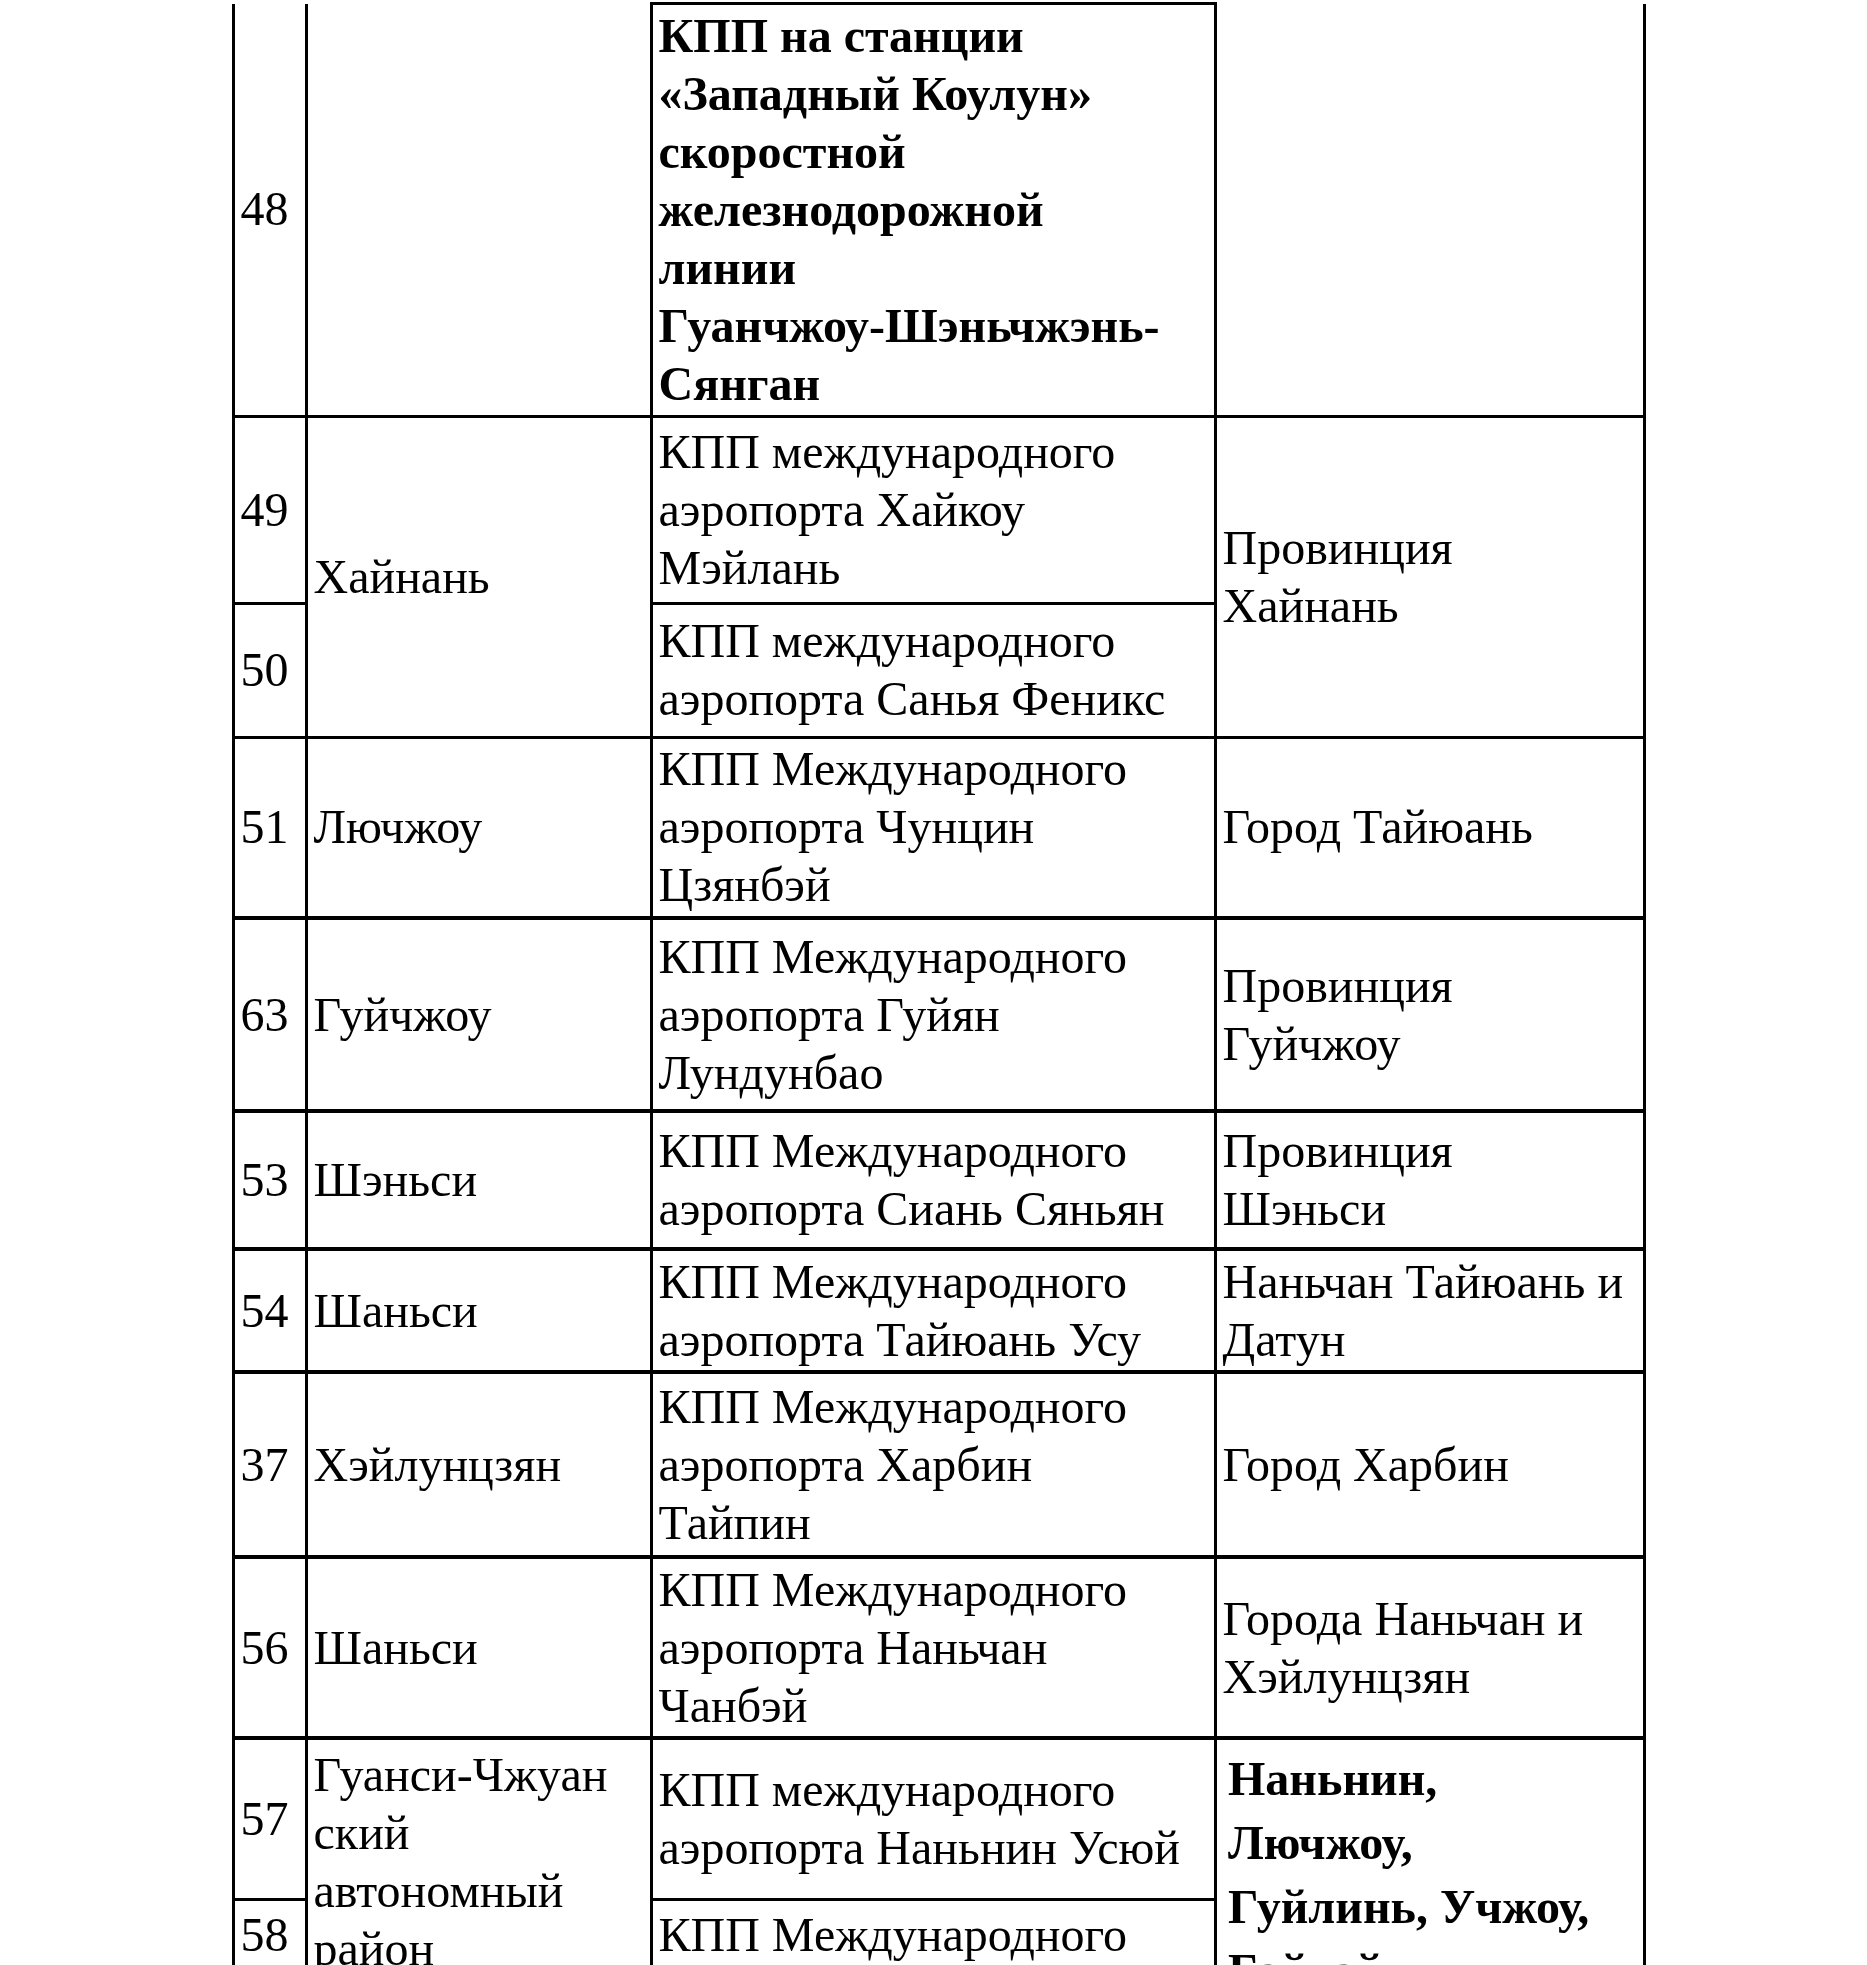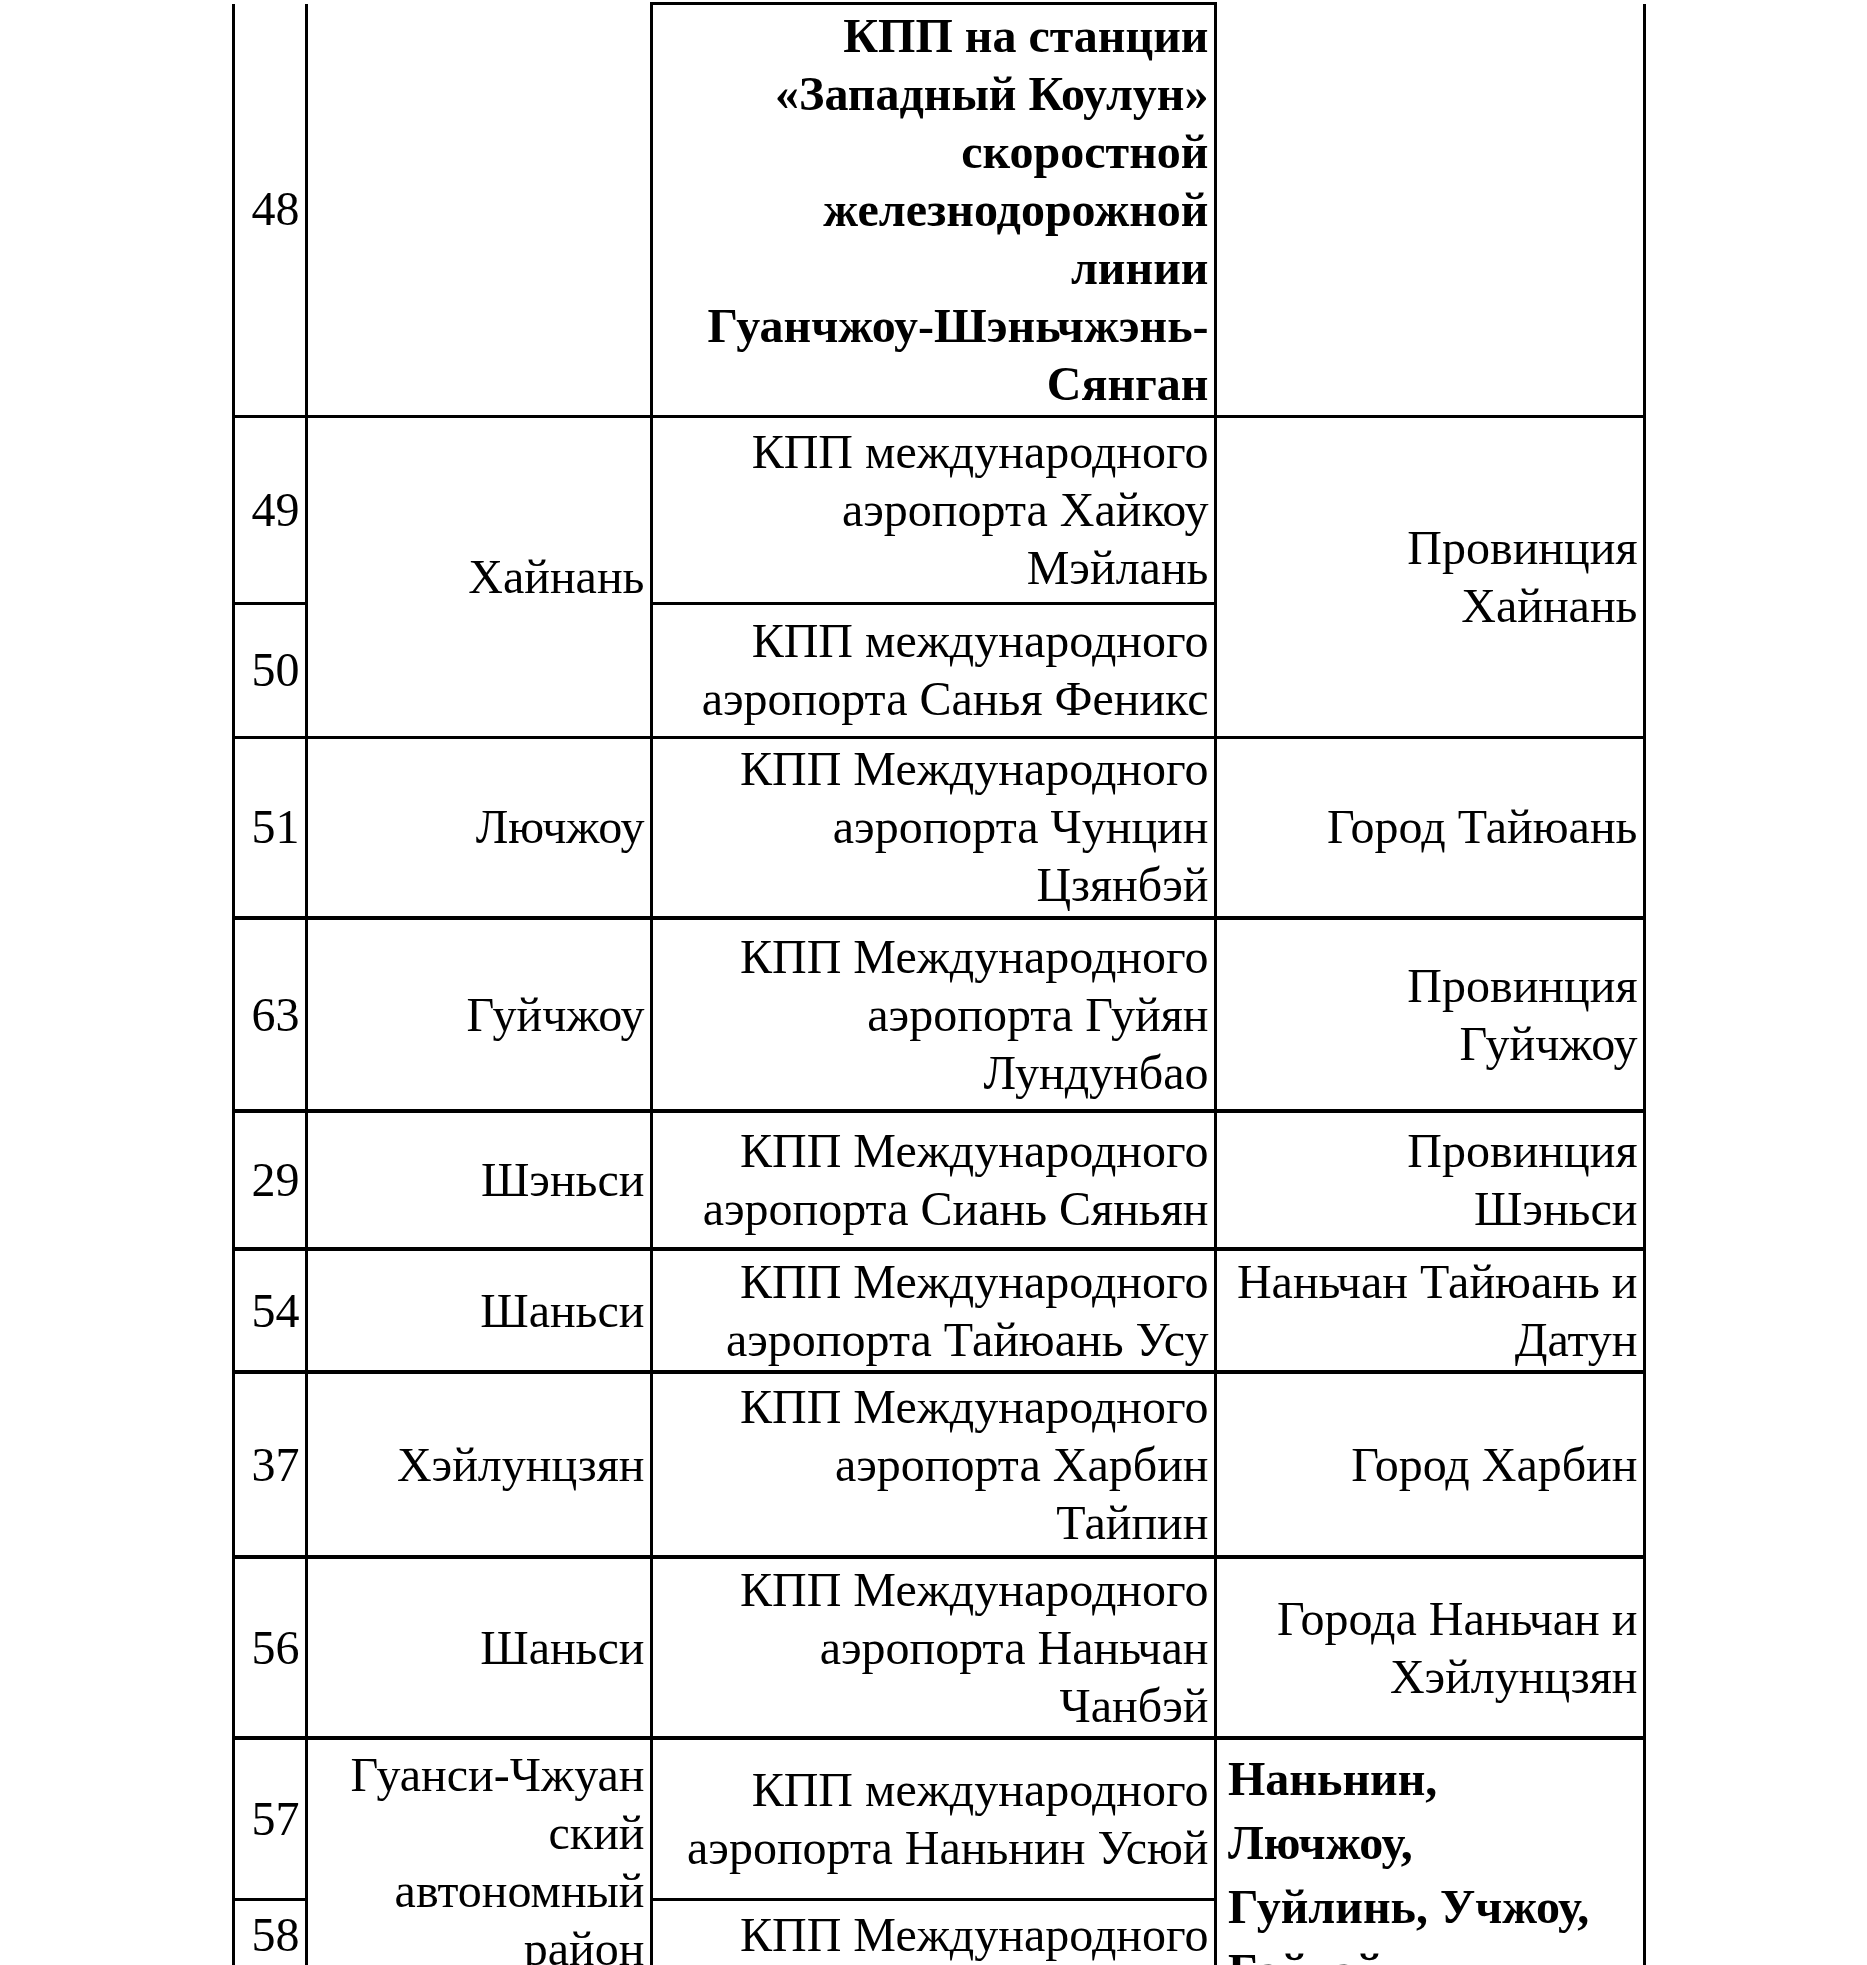--- a/index.html
+++ b/index.html
@@ -28,21 +28,21 @@
     color: #000000;
   }
   td {
     border-left: 3.1px solid #000;
     border-right: 3.1px solid #000;
     border-top: 3.1px solid #000;
     border-bottom: 3.1px solid #000;
     font-size: 48px;
     line-height: 58px;
     vertical-align: middle;
-    text-align: right;
+    text-align: left;
     white-space: pre-line;
     padding: 1.6px 5.5px;
     overflow: hidden;
   }
   
   tr.r48 td { border-top: none; }
   tr.r48 td.cp { border-top: 3.1px solid #000; }
   
   tr.thick-bottom td { border-bottom: 4.7px solid #000; }
   td.bold { font-weight: bold; }
@@ -114,21 +114,21 @@
       <td class="num">63</td>
       <td class="region">Гуйчжоу</td>
       <td class="cp">КПП Международного
 аэропорта Гуйян
 Лундунбао</td>
       <td class="loc">Провинция
 Гуйчжоу</td>
     </tr>
 
     <tr class="r53 thick-bottom" style="height:138px">
-      <td class="num">29</td>
+      <td class="num">53</td>
       <td class="region">Шэньси</td>
       <td class="cp">КПП Международного
 аэропорта Сиань Сяньян</td>
       <td class="loc">Провинция
 Шэньси</td>
     </tr>
 
     <tr class="r54 thick-bottom" style="height:114px">
       <td class="num">54</td>
       <td class="region">Шаньси</td>

